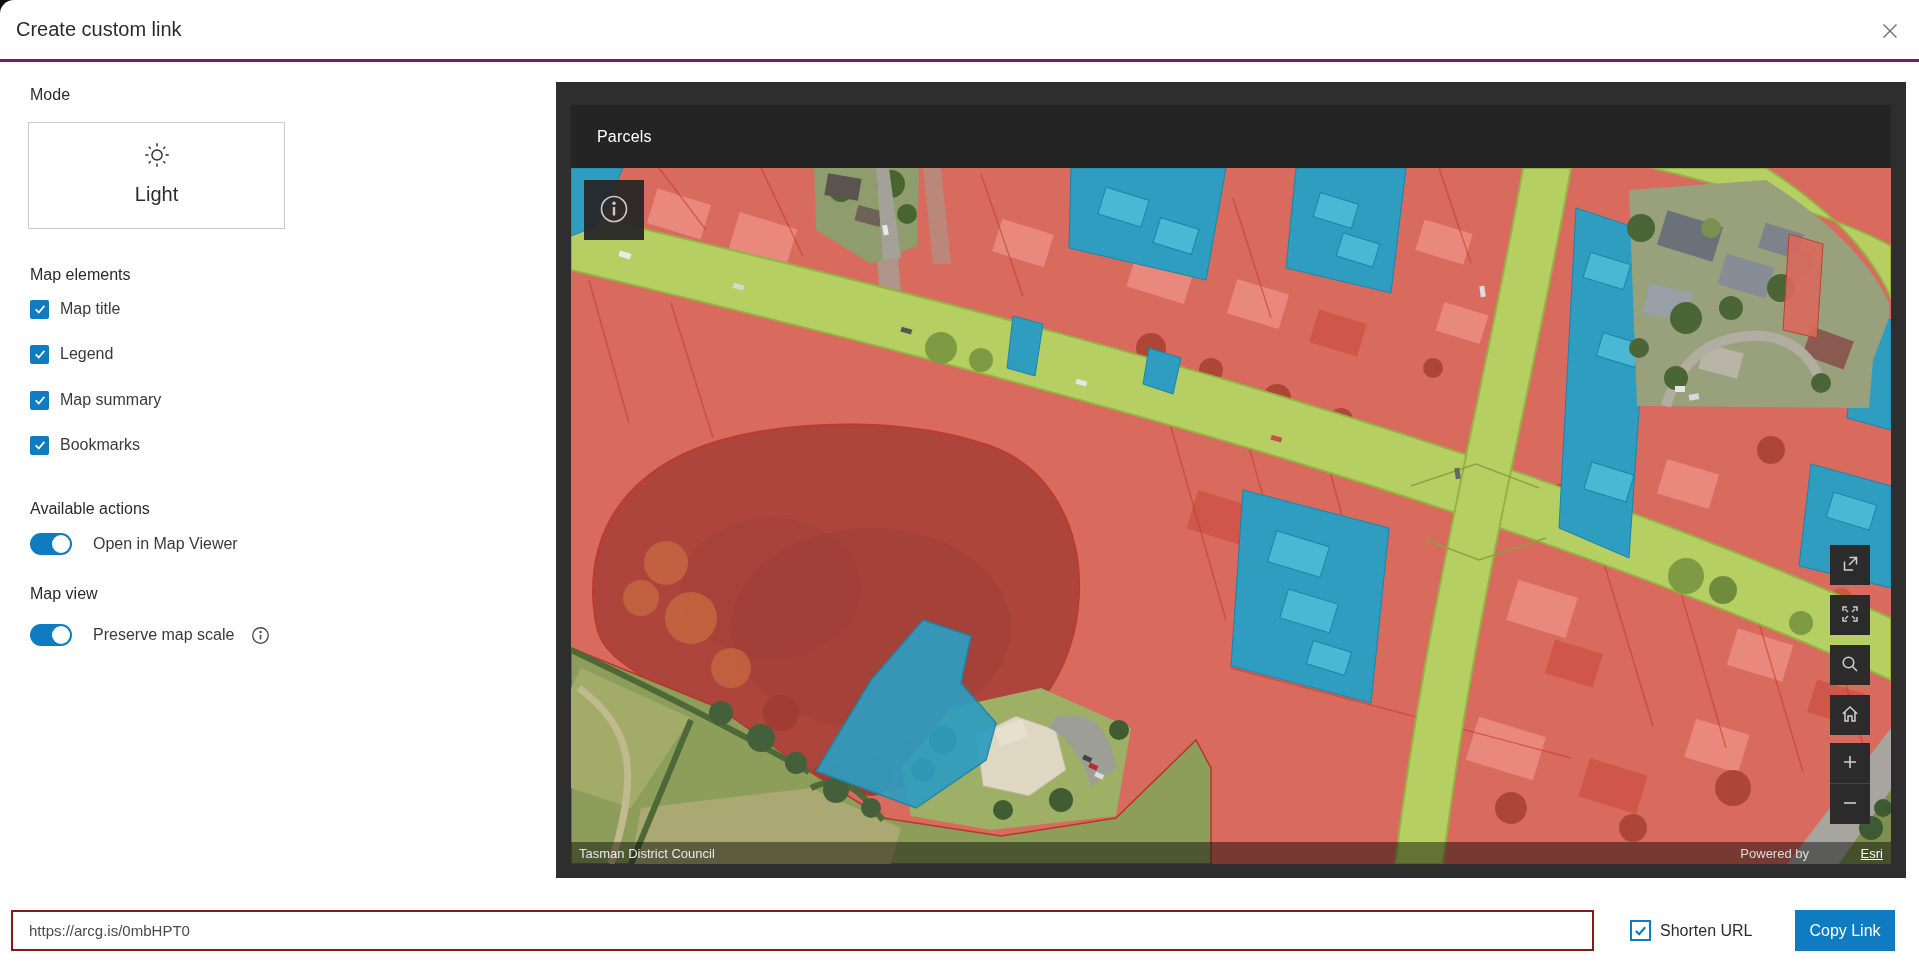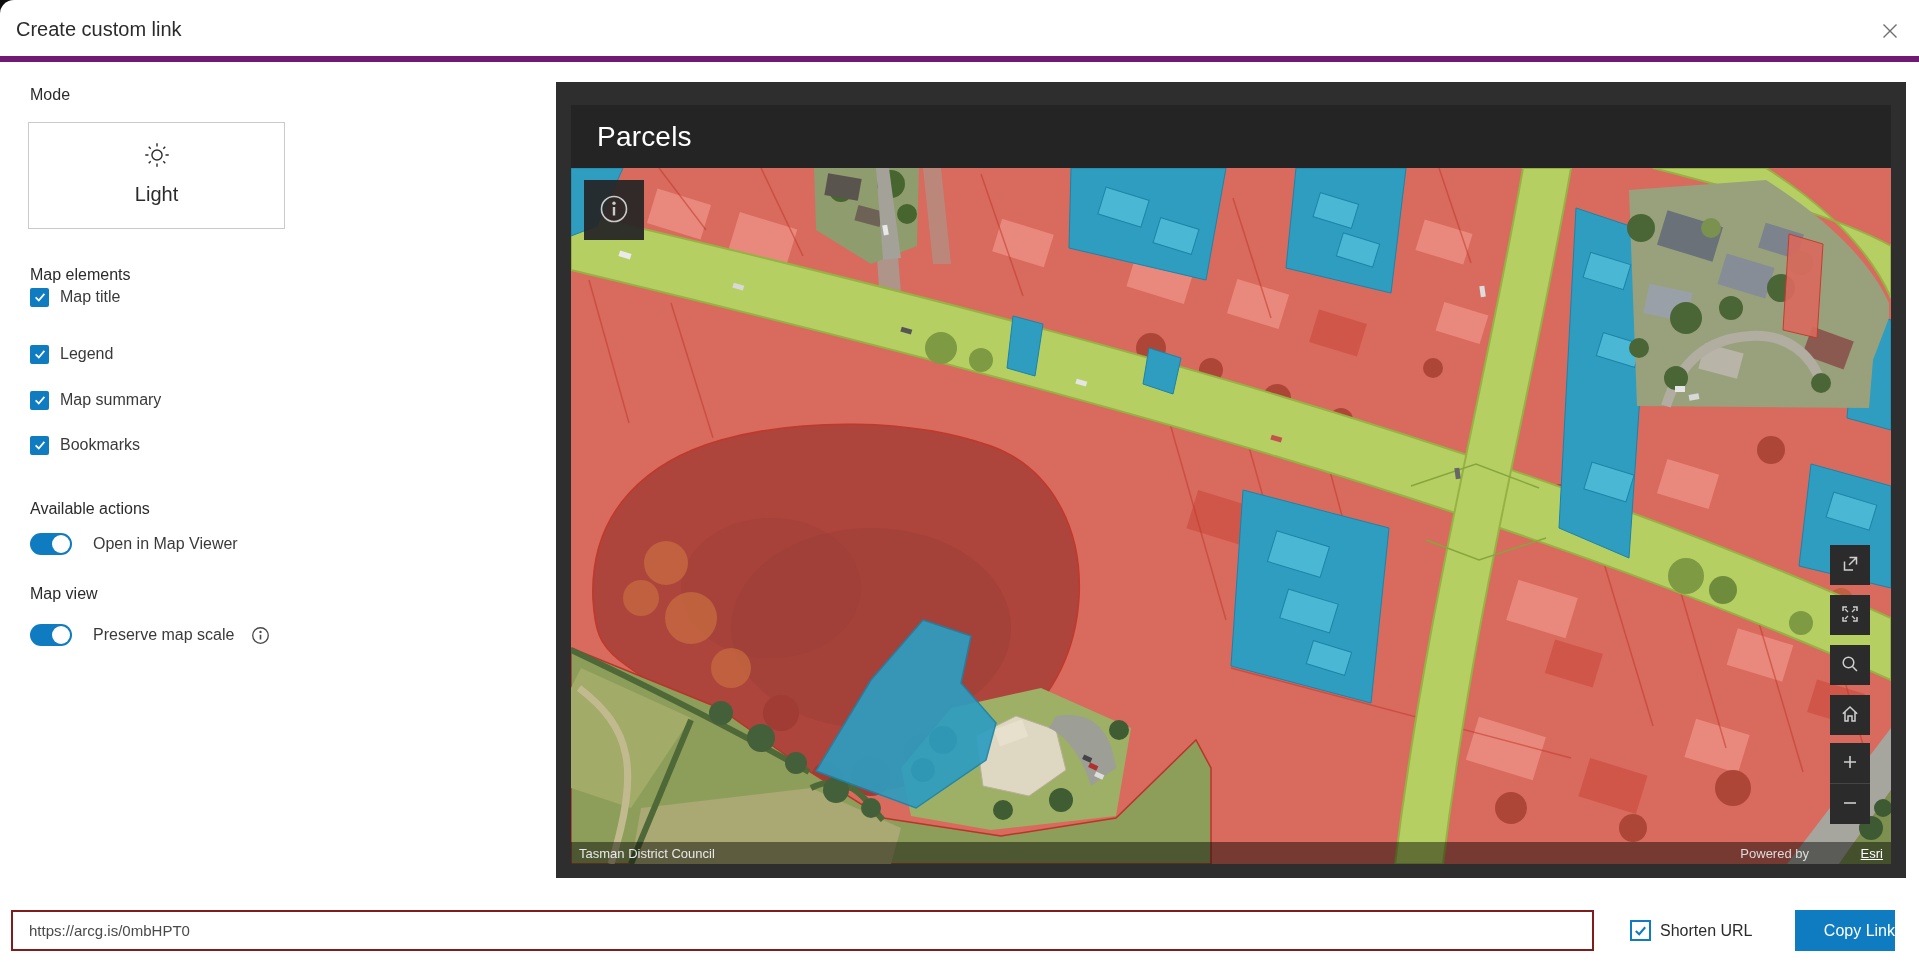--- a/index.html
+++ b/index.html
@@ -3,21 +3,21 @@
 <meta charset="utf-8">
 <style>
   * { margin:0; padding:0; box-sizing:border-box; }
   html,body { width:1919px; height:962px; overflow:hidden; }
   body { font-family:"Liberation Sans", sans-serif; background:#ffffff; position:relative; color:#323232; }
 
   
   .corner-artifact { position:absolute; left:0; top:0; width:20px; height:16px; background:#0d0d0d; z-index:50; }
   .corner-artifact::after { content:''; position:absolute; inset:0; background:#fff; border-top-left-radius:14px; }
 
-  .dlg-header { position:absolute; left:0; top:0; width:1919px; height:62px; background:#fff; border-bottom:6px solid #701a75; z-index:10; }
+  .dlg-header { position:absolute; left:0; top:0; width:1919px; height:62px; background:#fff; border-bottom:3px solid #701a75; z-index:10; }
   .dlg-title { position:absolute; left:16px; top:18px; font-size:20px; font-weight:500; color:#2b2b2b; }
   .dlg-close { position:absolute; right:14px; top:17px; width:30px; height:30px; display:flex; align-items:center; justify-content:center; cursor:pointer; background:none; border:none; }
 
   
   .left-panel { position:absolute; left:0; top:62px; width:556px; height:824px; }
   .section-label { position:absolute; left:30px; font-size:16px; color:#2b2b2b; }
 
   .mode-cards { position:absolute; left:28px; top:60px; width:514px; height:107px; display:flex; }
   .mode-card { width:257px; height:107px; border:1px solid #cacaca; background:#fff; display:flex; flex-direction:column; align-items:center; justify-content:center; gap:9px; cursor:pointer; }
   .mode-card + .mode-card { margin-left:0; }
@@ -32,21 +32,21 @@
   .toggle-row { position:absolute; left:30px; height:22px; display:flex; align-items:center; gap:21px; cursor:pointer; }
   .toggle { width:42px; height:22px; border-radius:12px; background:#0f7bc1; position:relative; flex:0 0 auto; }
   .toggle .knob { position:absolute; top:2px; right:2px; width:18px; height:18px; border-radius:50%; background:#fff; }
   .toggle-row .row-label { font-size:16px; color:#3a3a3a; }
   .info-inline { margin-left:-4px; display:flex; align-items:center; }
 
   
   .preview-panel { position:absolute; left:556px; top:82px; width:1350px; height:796px; background:#2e2e2e; }
   .map-box { position:absolute; left:15px; top:23px; width:1320px; height:759px; }
   .map-header { position:absolute; left:0; top:0; width:1320px; height:63px; background:#242424; display:flex; align-items:center; }
-  .map-header .map-title { color:#ffffff; font-size:28px; margin-left:26px; letter-spacing:.2px; }
+  .map-header .map-title { color:#ffffff; font-size:16px; margin-left:26px; letter-spacing:.2px; }
   .map-imagery { position:absolute; left:0; top:63px; width:1320px; height:696px; overflow:hidden; cursor:grab; background:#be185d; }
   .map-imagery svg.scene { position:absolute; left:0; top:0; }
 
   .map-info-btn { position:absolute; left:13px; top:12px; width:60px; height:60px; background:rgba(38,38,38,.94); border:none; display:flex; align-items:center; justify-content:center; cursor:pointer; }
 
   .map-ctrl { position:absolute; right:21px; width:40px; height:40px; background:#2b2b2b; border:none; display:flex; align-items:center; justify-content:center; cursor:pointer; }
   .zoom-stack { position:absolute; right:21px; top:575px; width:40px; height:81px; background:#2b2b2b; display:flex; flex-direction:column; }
   .zoom-stack .zbtn { flex:1; border:none; background:transparent; display:flex; align-items:center; justify-content:center; cursor:pointer; }
   .zoom-stack .zdiv { height:1px; background:#454545; }
 
@@ -54,21 +54,21 @@
   .attribution .attr-left { color:#e8e8e8; font-size:13px; }
   .attribution .attr-right { color:#dcdcdc; font-size:13px; }
   .attribution .attr-right a { color:#ffffff; text-decoration:underline; cursor:pointer;padding-left:48px; }
 
   
   .footer { position:absolute; left:0; top:886px; width:1919px; height:76px; background:#fff; }
   .url-input { position:absolute; left:11px; top:24px; width:1583px; height:41px; border:2px solid #7f1d1d; font-family:"Liberation Sans",sans-serif; font-size:15px; color:#4a4a4a; padding:0 16px; outline:none; }
   .shorten-wrap { position:absolute; left:1630px; top:24px; height:41px; display:flex; align-items:center; gap:9px; cursor:pointer; }
   .shorten-box { width:21px; height:21px; border:2px solid #0f7bc1; background:#fff; display:flex; align-items:center; justify-content:center; }
   .shorten-label { font-size:16px; color:#2b2b2b; }
-  .copy-btn { position:absolute; left:1795px; top:24px; width:100px; height:41px; background:#0f7bc1; color:#fff; border:none; font-family:"Liberation Sans",sans-serif; font-size:16px; cursor:pointer;text-align:right; }
+  .copy-btn { position:absolute; left:1795px; top:24px; width:100px; height:41px; background:#0f7bc1; color:#fff; border:none; font-family:"Liberation Sans",sans-serif; font-size:16px; cursor:pointer; }
 </style>
 </head>
 <body>
 
 <div class="corner-artifact"></div>
 
 <div class="dlg-header">
   <div class="dlg-title">Create custom link</div>
   <button class="dlg-close">
     <span>
@@ -90,21 +90,21 @@
           <circle cx="16" cy="16" r="5.4"></circle>
           <path d="M16 3.5v3.4 M16 25.1v3.4 M3.5 16h3.4 M25.1 16h3.4 M7.2 7.2l2.1 2.1 M22.7 22.7l2.1 2.1 M24.8 7.2l-2.1 2.1 M9.3 22.7l-2.1 2.1" stroke-dasharray="3.4 1.6"></path>
         </svg>
       </span>
       <span class="mode-label">Light</span>
     </div>
   </div>
 
   <div class="section-label" style="top:204px">Map elements</div>
 
-  <div class="check-row" style="top:224px">
+  <div class="check-row" style="top:236px">
     <span class="checkbox">
       <svg width="14" height="14" viewBox="0 0 16 16">
           <polyline points="3,8.5 6.6,12 13,4.5" fill="none" stroke="#fff" stroke-width="2"></polyline>
         </svg>
     </span>
     <span class="row-label">Map title</span>
   </div>
   <div class="check-row" style="top:281px">
     <span class="checkbox">
       <svg width="14" height="14" viewBox="0 0 16 16">

